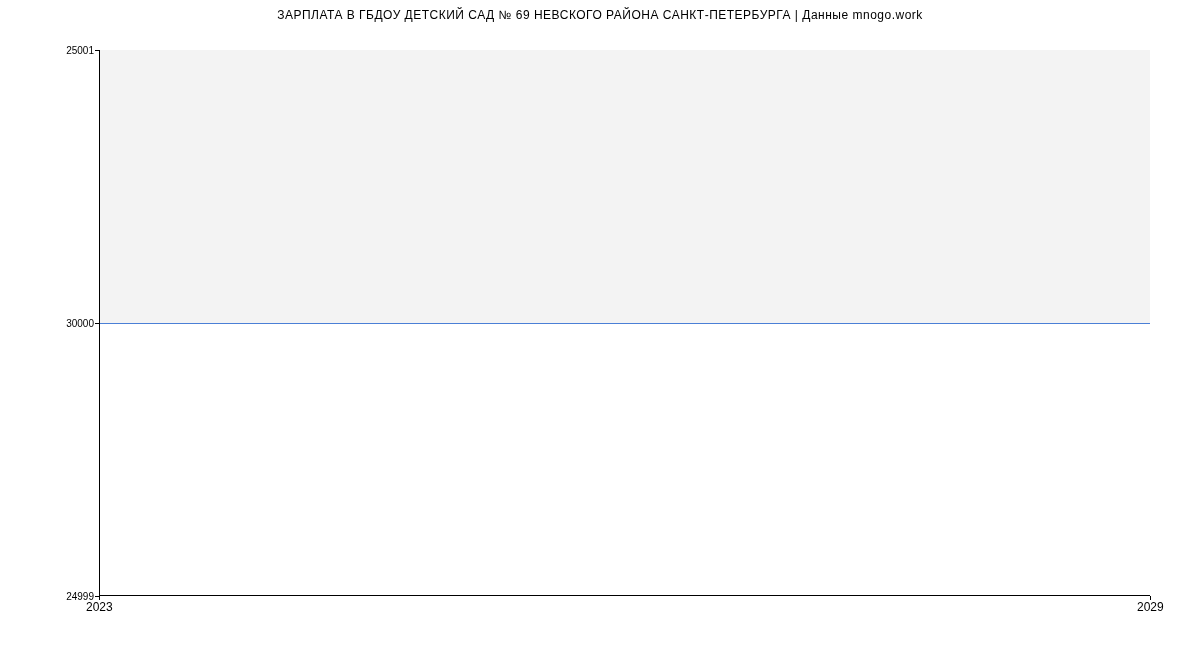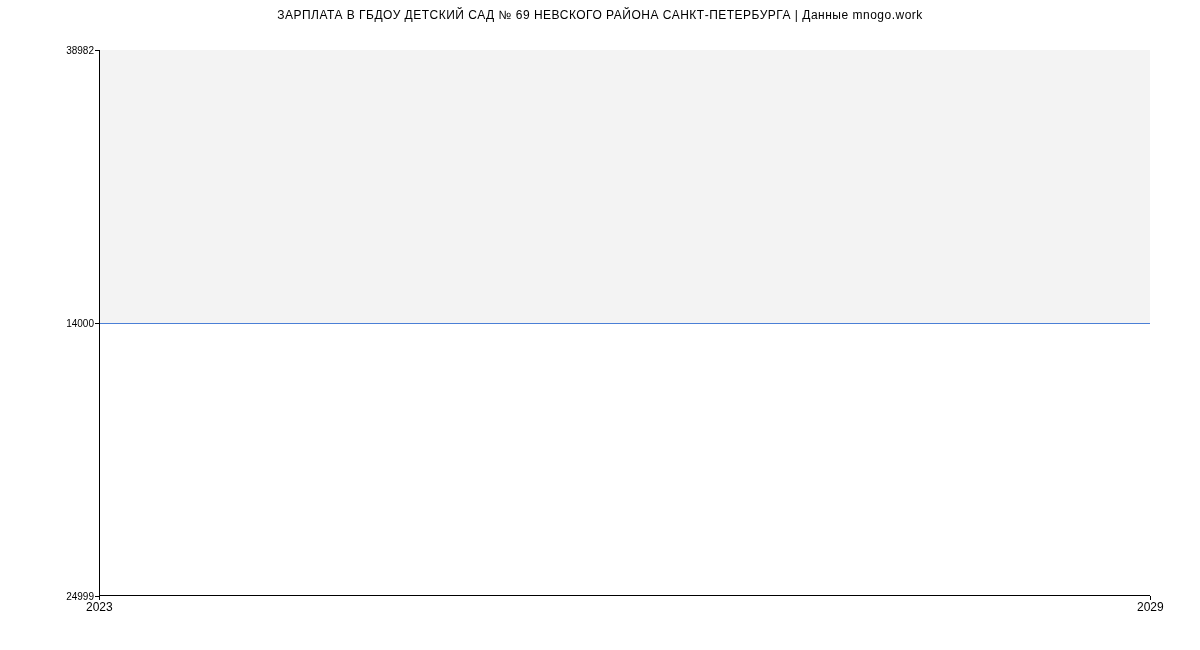--- a/index.html
+++ b/index.html
@@ -96,22 +96,22 @@
 
 <div class="chart-container">
   <div class="chart-title">ЗАРПЛАТА В ГБДОУ ДЕТСКИЙ САД № 69 НЕВСКОГО РАЙОНА САНКТ-ПЕТЕРБУРГА | Данные mnogo.work</div>
 
   <div class="plot-area">
     <div class="plot-fill-upper"></div>
     <div class="plot-fill-lower"></div>
     <div class="data-line" style="top:50%;"></div>
   </div>
 
-  <div class="y-tick-label" style="top:50px;">38982</div>
-  <div class="y-tick-label" style="top:323px;">14000</div>
+  <div class="y-tick-label" style="top:50px;">25001</div>
+  <div class="y-tick-label" style="top:323px;">30000</div>
   <div class="y-tick-label" style="top:596px;">24999</div>
 
   <div class="tick-mark-y" style="top:50px;"></div>
   <div class="tick-mark-y" style="top:323px;"></div>
   <div class="tick-mark-y" style="top:596px;"></div>
 
   <div class="x-tick-label" style="left:86px;">2023</div>
   <div class="x-tick-label" style="left:1137px;">2029</div>
 
   <div class="tick-mark-x" style="left:99px;"></div>

